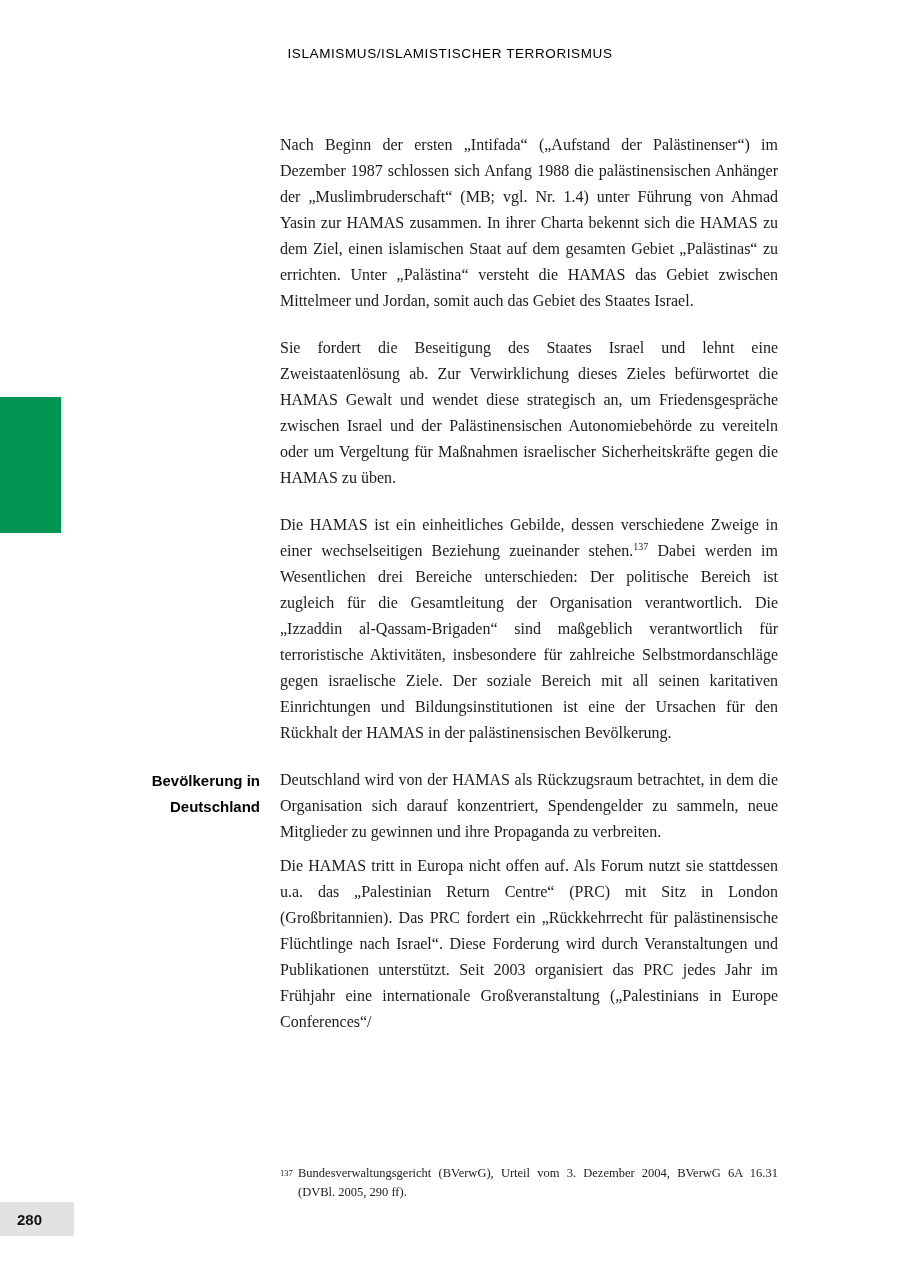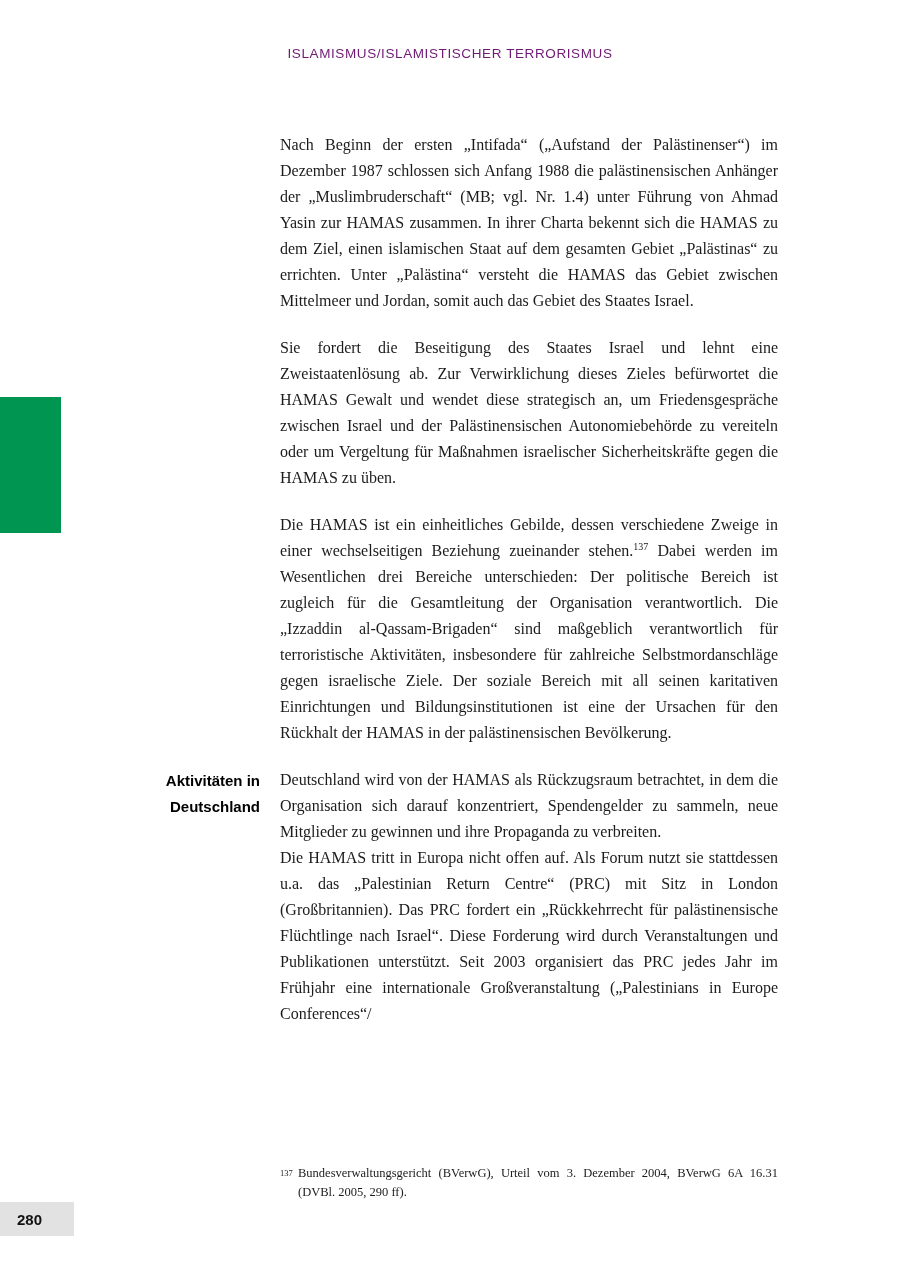--- a/index.html
+++ b/index.html
@@ -18,42 +18,42 @@
   }
   .header {
     position: absolute;
     top: 46px;
     left: 0;
     width: 900px;
     text-align: center;
     font-family: "Liberation Sans", sans-serif;
     font-size: 13.5px;
     letter-spacing: 0.6px;
-    color: #701a75;
+    color: #000000;
   }
   .accent-bar {
     position: absolute;
     left: 0;
     top: 397px;
     width: 61px;
     height: 136px;
   }
   .body-col {
     position: absolute;
     left: 280px;
     top: 132px;
     width: 498px;
   }
   .para {
     margin: 0 0 21px 0;
     font-size: 16px;
     line-height: 26px;
     text-align: justify;
   }
-  .para:last-child { margin-bottom: 0; }
+  .para:last-child { margin-bottom: 0; margin-top: 8px; }
   .fnref {
     font-size: 10px;
     line-height: 0;
     vertical-align: 6px;
   }
   .para-with-margin {
     position: relative;
   }
   .margin-label {
     position: absolute;
@@ -117,21 +117,21 @@
   <div class="body-col">
 
     <p class="para">Nach Beginn der ersten „Intifada“ („Aufstand der Palästinenser“) im Dezember 1987 schlossen sich Anfang 1988 die palästinensischen Anhänger der „Muslimbruderschaft“ (MB; vgl. Nr. 1.4) unter Führung von Ahmad Yasin zur HAMAS zusammen. In ihrer Charta bekennt sich die HAMAS zu dem Ziel, einen islamischen Staat auf dem gesamten Gebiet „Palästinas“ zu errichten. Unter „Palästina“ versteht die HAMAS das Gebiet zwischen Mittelmeer und Jordan, somit auch das Gebiet des Staates Israel.</p>
 
     <p class="para">Sie fordert die Beseitigung des Staates Israel und lehnt eine Zweistaatenlösung ab. Zur Verwirklichung dieses Zieles befürwortet die HAMAS Gewalt und wendet diese strategisch an, um Friedensgespräche zwischen Israel und der Palästinensischen Autonomiebehörde zu vereiteln oder um Vergeltung für Maßnahmen israelischer Sicherheitskräfte gegen die HAMAS zu üben.</p>
 
     <p class="para"><span>Die HAMAS ist ein einheitliches Gebilde, dessen verschiedene Zweige in einer wechselseitigen Beziehung zueinander stehen.</span><sup class="fnref">137</sup><span> Dabei werden im Wesentlichen drei Bereiche unterschieden: Der politische Bereich ist zugleich für die Gesamtleitung der Organisation verantwortlich. Die „Izzaddin al-Qassam-Brigaden“ sind maßgeblich verantwortlich für terroristische Aktivitäten, insbesondere für zahlreiche Selbstmordanschläge gegen israelische Ziele. Der soziale Bereich mit all seinen karitativen Einrichtungen und Bildungsinstitutionen ist eine der Ursachen für den Rückhalt der HAMAS in der palästinensischen Bevölkerung.</span></p>
 
     <div class="para-with-margin">
       <div class="margin-label">
-        <div>Aktivitäten in</div>
+        <div>Bevölkerung in</div>
         <div>Deutschland</div>
       </div>
       <p class="para">Deutschland wird von der HAMAS als Rückzugsraum betrachtet, in dem die Organisation sich darauf konzentriert, Spendengelder zu sammeln, neue Mitglieder zu gewinnen und ihre Propaganda zu verbreiten.</p>
     </div>
 
     <p class="para">Die HAMAS tritt in Europa nicht offen auf. Als Forum nutzt sie stattdessen u.a. das „Palestinian Return Centre“ (PRC) mit Sitz in London (Großbritannien). Das PRC fordert ein „Rückkehrrecht für palästinensische Flüchtlinge nach Israel“. Diese Forderung wird durch Veranstaltungen und Publikationen unterstützt. Seit 2003 organisiert das PRC jedes Jahr im Frühjahr eine internationale Großveranstaltung („Palestinians in Europe Conferences“/</p>
 
   </div>
 
   <div class="footnote">

